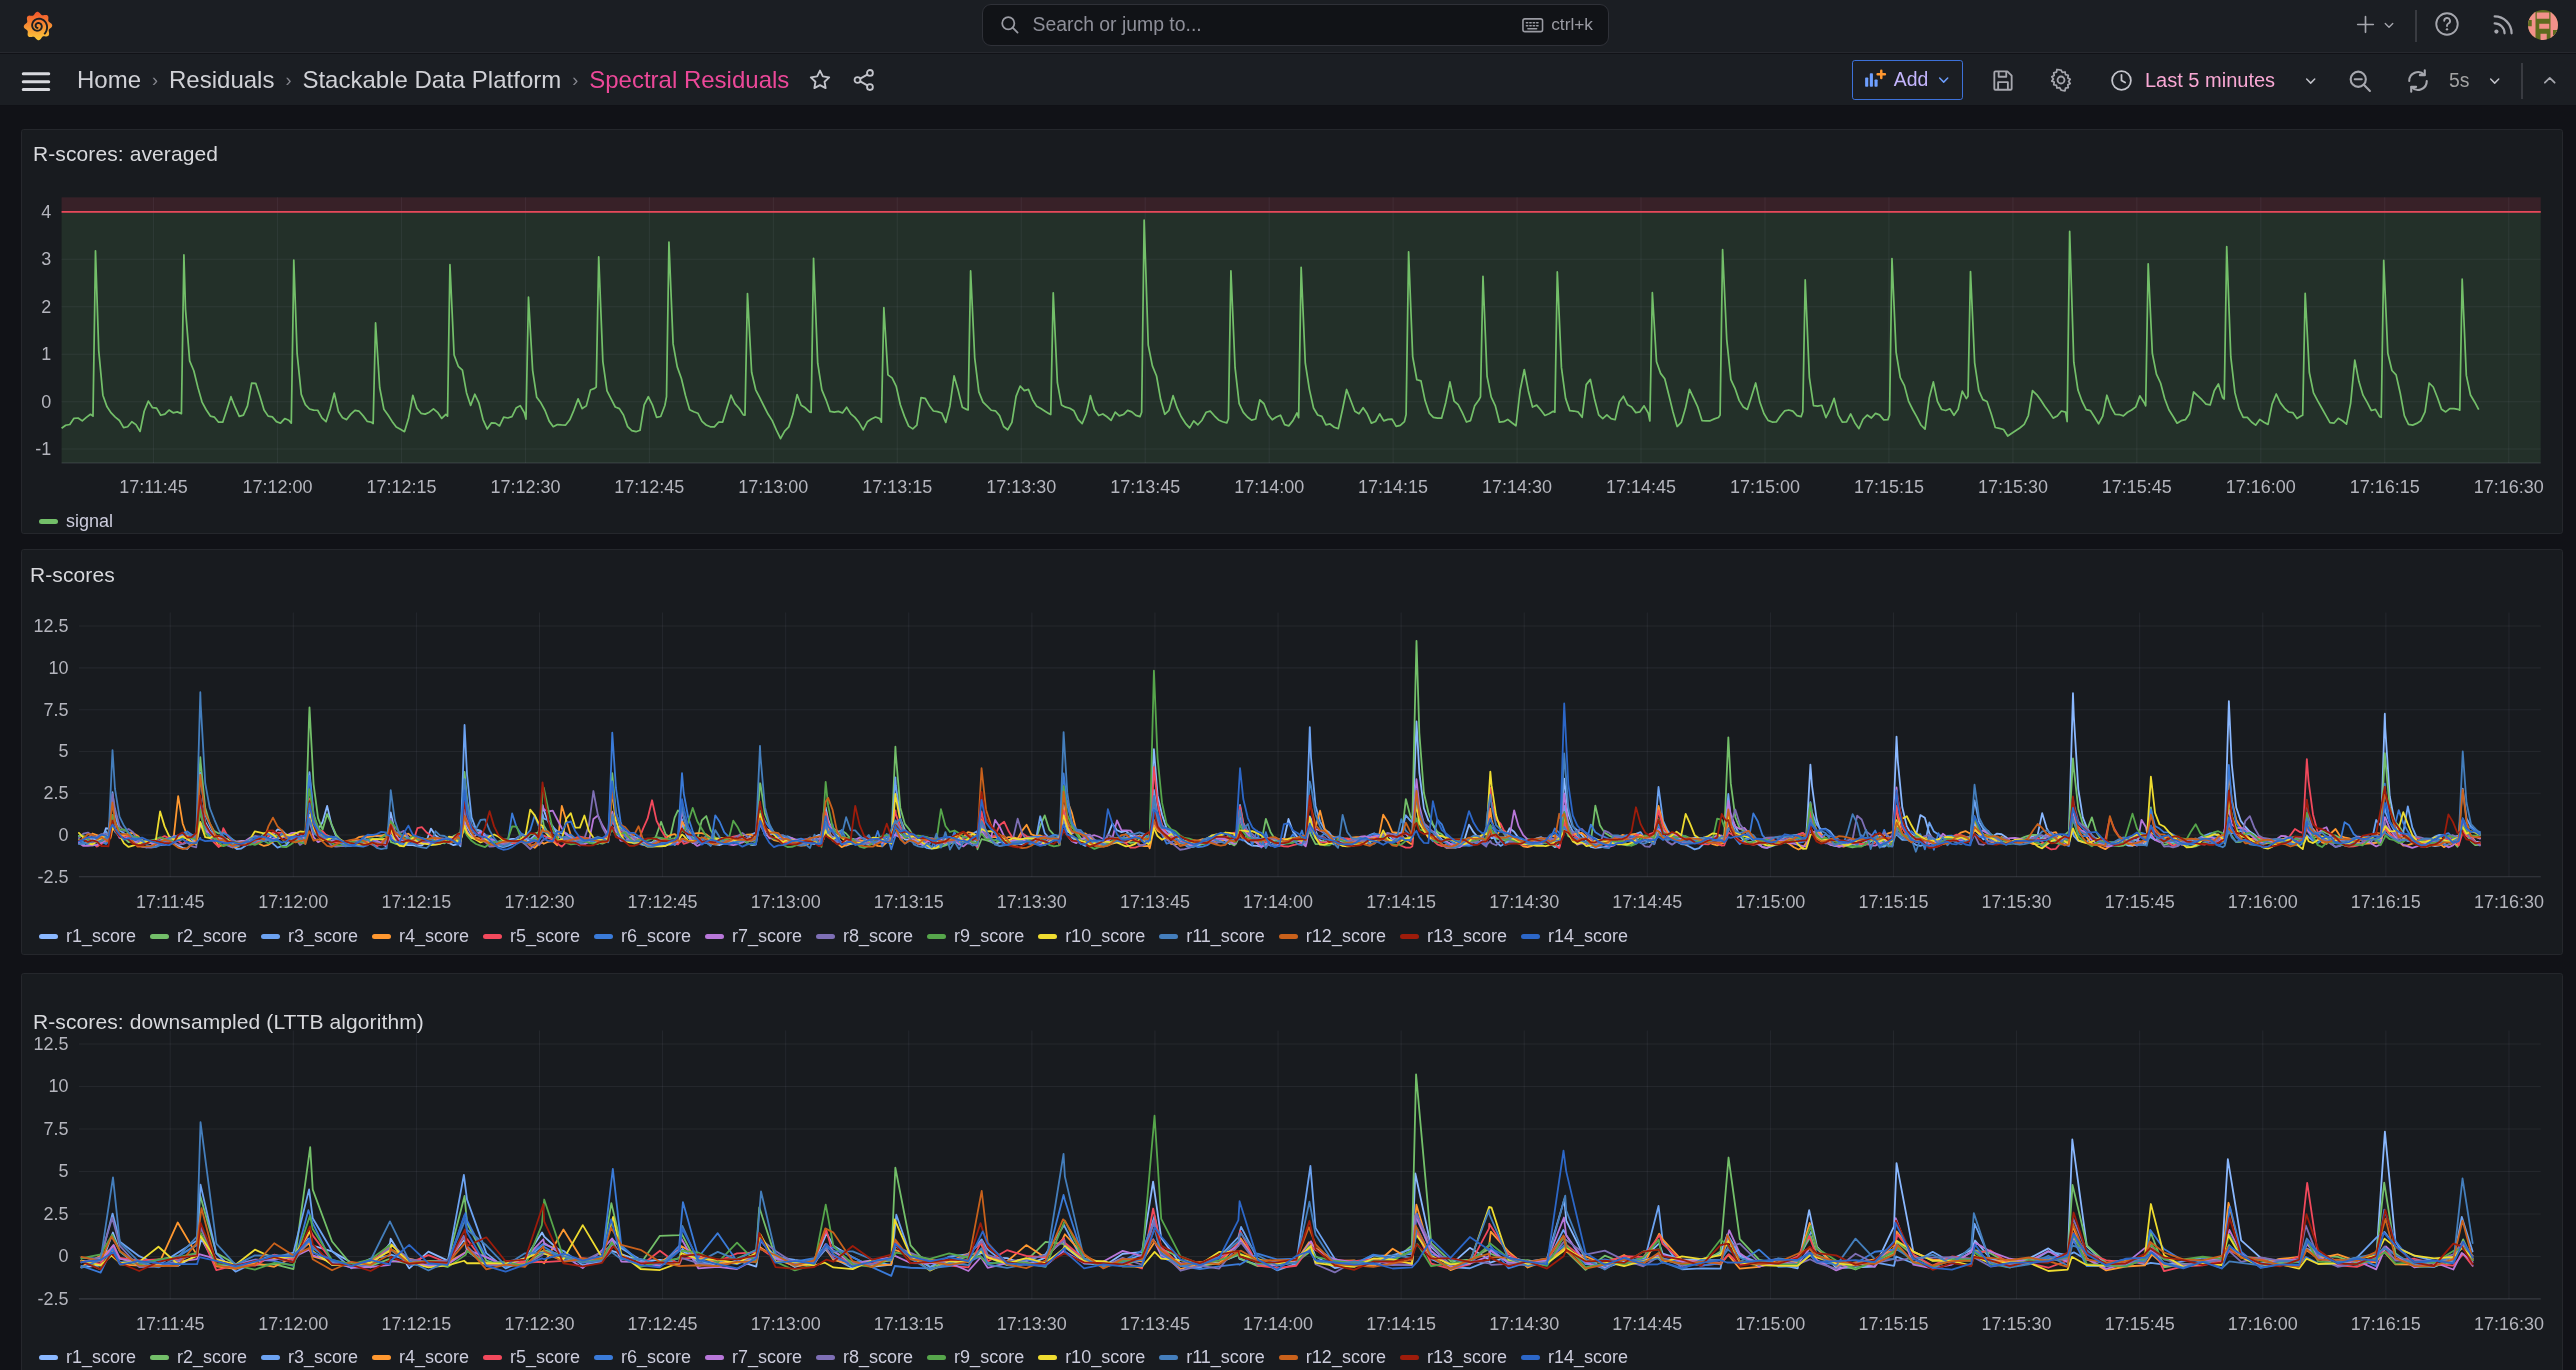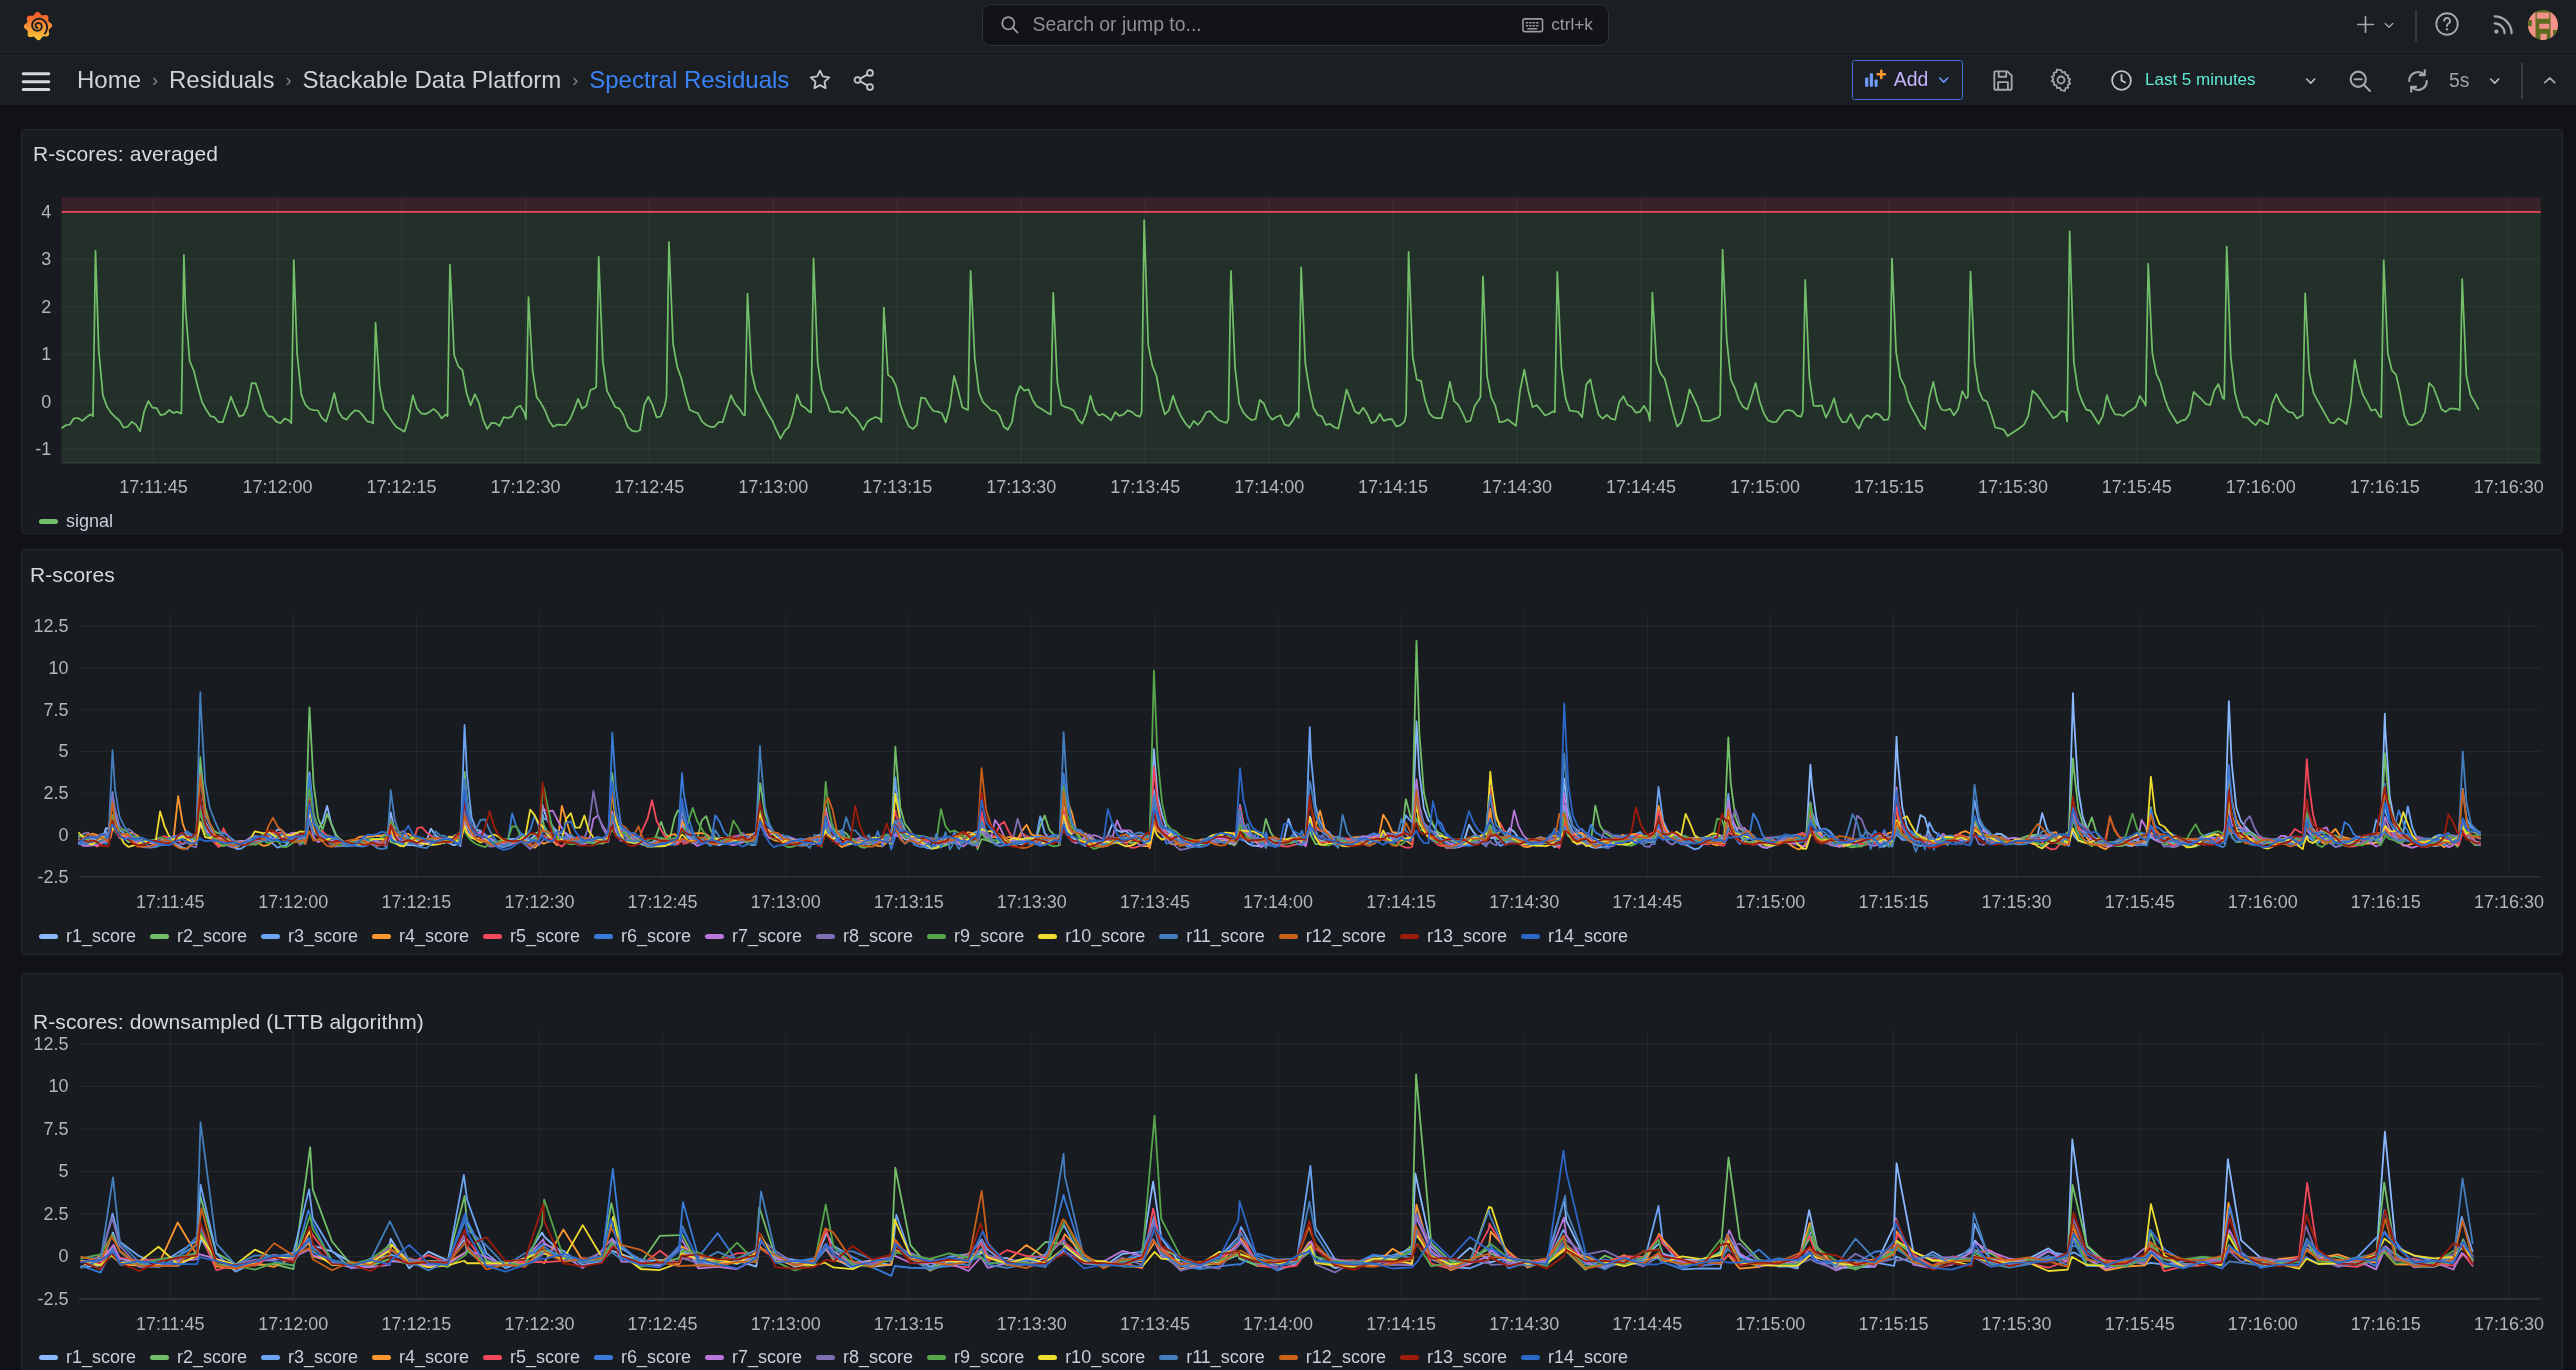--- a/index.html
+++ b/index.html
@@ -4,21 +4,21 @@
 html,body{width:2576px;height:1371px;overflow:hidden;background:#111217;
  font-family:"Liberation Sans",sans-serif;}
 .abs{position:absolute}
 .bar1{position:absolute;left:0;top:0;width:2576px;height:53px;background:#1b1e23;
  border-bottom:1.4px solid #26282e}
 .bar2{position:absolute;left:0;top:54px;width:2576px;height:52px;background:#1b1e23;
  border-bottom:1.4px solid #101116}
 .panel{position:absolute;background:#181b1f;border:1.4px solid #25272c;border-radius:2.8px}
 .ptitle{position:absolute;font-size:21px;font-weight:500;color:#d8d9dd;letter-spacing:0.1px}
 .bc{font-size:24px;color:#d0d1d6}
-.bc.dim{color:#3b82f6}
+.bc.dim{color:#ec4899}
 .sep{color:#85868e;font-size:18px}
 .legend{position:absolute;display:flex;align-items:center;font-size:18px;color:#ccccdc}
 .litem{display:flex;align-items:center;margin-right:14px}
 .ldash{width:18.7px;height:5.5px;border-radius:2.8px;margin-right:8.3px}
 </style></head><body>
 <div class="bar1">
     <div class="abs" style="left:23px;top:9.7px"><svg width="30" height="32" viewBox="0 0 24 25.2">
 <defs>
           <linearGradient id="glg" x1="0" y1="1" x2="0" y2="0">
 <stop offset="0" stop-color="#FBCA3B"></stop>
@@ -118,21 +118,21 @@
       </svg></div>
     <div class="abs" style="left:2048px;top:12.5px"><svg class="" width="26" height="26" viewBox="0 0 24 24" fill="none">
         <circle cx="12" cy="12" r="3.2" stroke="#a6a7ae" stroke-width="1.7"></circle>
         <path d="M12 2.8l1.2 2.2 2.5-.4 .5 2.5 2.5.5-.4 2.5 2.2 1.2-1.5 2 1.5 2-2.2 1.2.4 2.5-2.5.5-.5 2.5-2.5-.4L12 21.2l-1.2-2.2-2.5.4-.5-2.5-2.5-.5.4-2.5L3.5 13l1.5-2-1.5-2 2.2-1.2-.4-2.5 2.5-.5.5-2.5 2.5.4z" stroke="#a6a7ae" stroke-width="1.6" stroke-linejoin="round"></path>
       </svg></div>
     <div class="abs" style="left:2109px;top:14px"><svg class="" width="25" height="25" viewBox="0 0 24 24" fill="none">
         <circle cx="12" cy="12" r="9" stroke="#c3c4cb" stroke-width="1.7"></circle>
         <path d="M12 6.5V12l3.5 2" stroke="#c3c4cb" stroke-width="1.7" stroke-linecap="round"></path>
       </svg></div>
     <div class="abs" style="left:2145px;top:0;height:52px;display:flex;align-items:center">
-      <span style="font-size:17px;color:#5eead4">Last 5 minutes</span>
+      <span style="font-size:20px;color:#f9a8d4">Last 5 minutes</span>
     </div>
     <div class="abs" style="left:2301px;top:16.6px"><svg class="" width="19.4" height="19.4" viewBox="0 0 24 24" fill="none">
         <path d="M7 10l5 5 5-5" stroke="#c3c4cb" stroke-width="1.8" stroke-linecap="round" stroke-linejoin="round"></path>
       </svg></div>
     <div class="abs" style="left:2346px;top:12.5px"><svg class="" width="28" height="28" viewBox="0 0 24 24" fill="none">
         <circle cx="10.5" cy="10.5" r="6.5" stroke="#a6a7ae" stroke-width="1.8"></circle>
         <path d="M7.5 10.5h6M15.3 15.3L20.5 20.5" stroke="#a6a7ae" stroke-width="1.8" stroke-linecap="round"></path>
       </svg></div>
     <div class="abs" style="left:2404px;top:12.5px"><svg class="" width="28" height="28" viewBox="0 0 24 24" fill="none">
         <path d="M4.5 12a7.5 7.5 0 0 1 13-5.2M19.5 12a7.5 7.5 0 0 1-13 5.2" stroke="#a6a7ae" stroke-width="1.8" stroke-linecap="round"></path>

